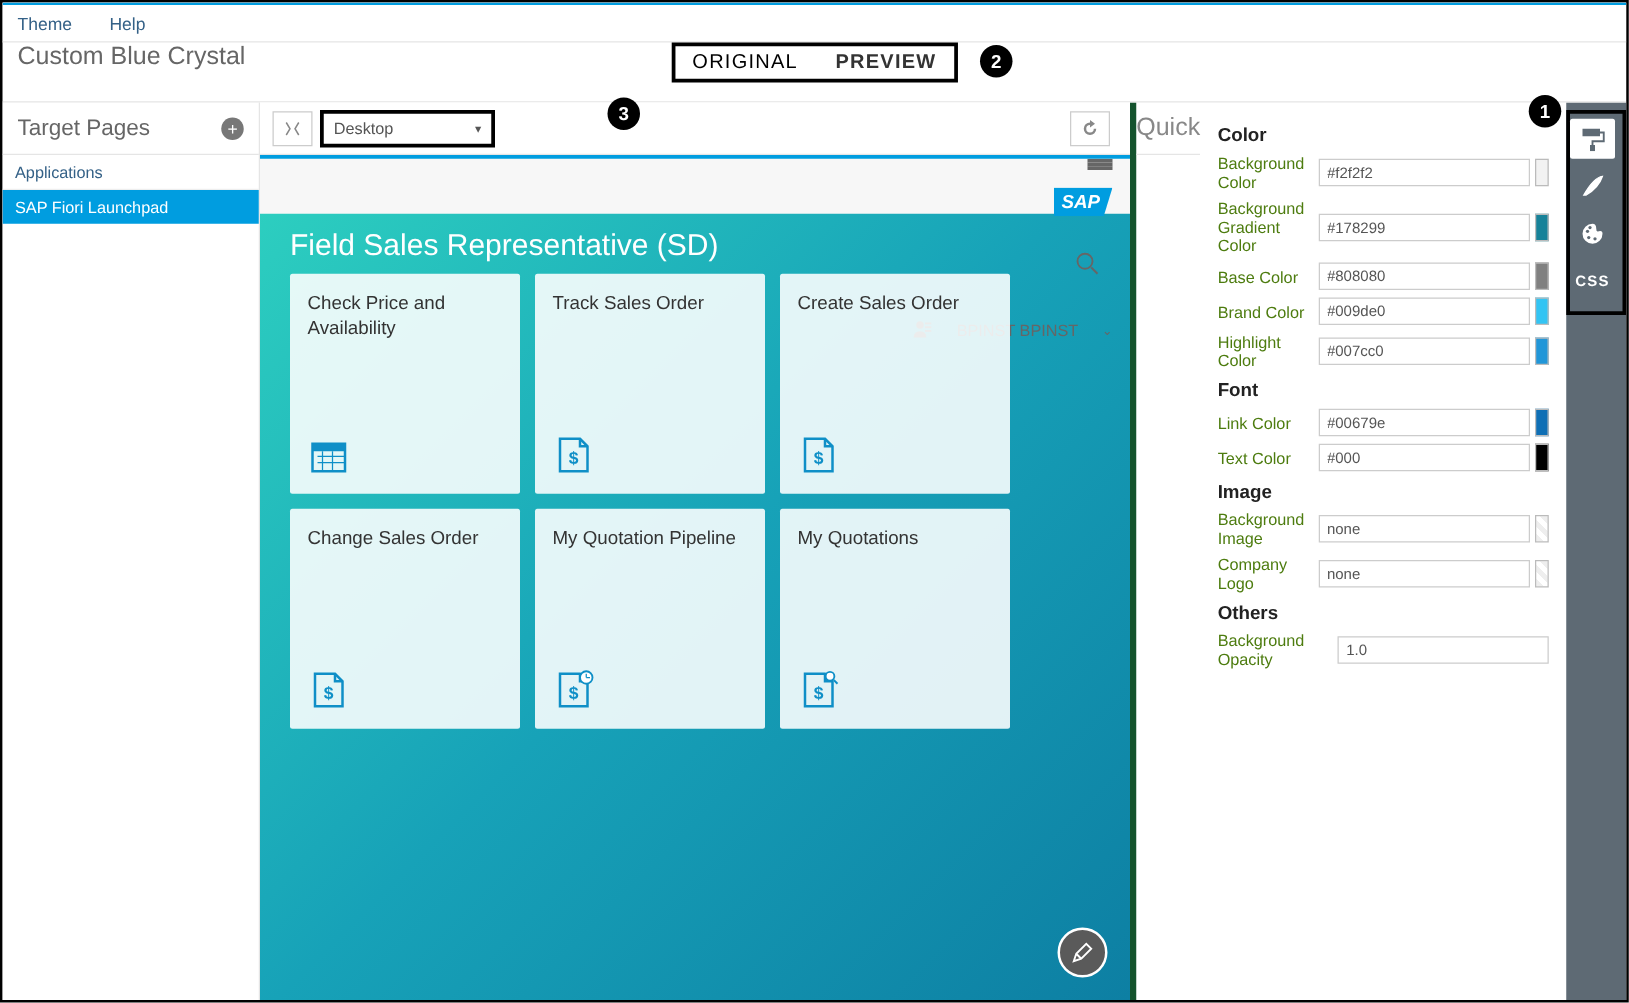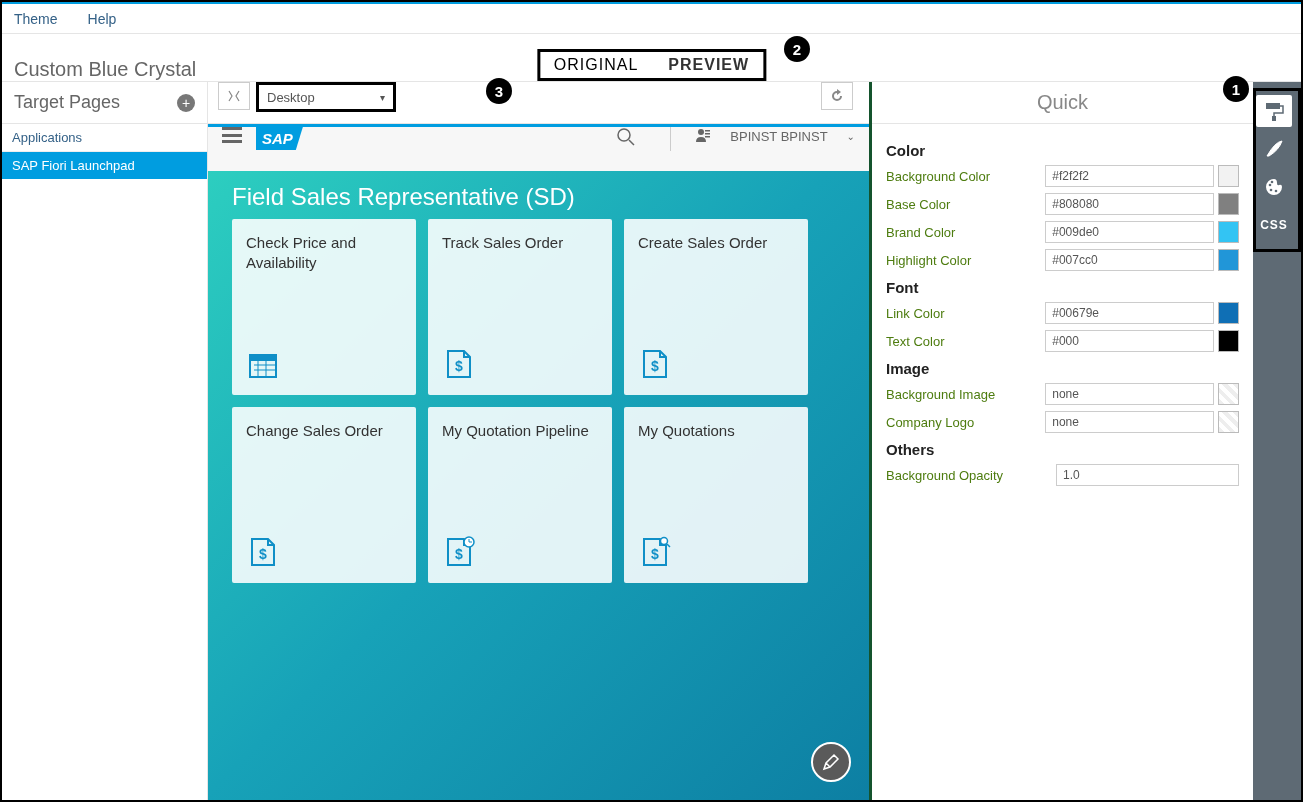--- a/index.html
+++ b/index.html
@@ -3,49 +3,49 @@
 <meta charset="utf-8">
 <style>
 * { box-sizing: border-box; margin: 0; padding: 0; font-family: Arial, Helvetica, sans-serif; }
 body { width: 1303px; height: 802px; border: 2px solid #000; background: #fff; overflow: hidden; position: relative; }
 
 
 .menubar { height: 32px; border-bottom: 1px solid #e5e5e5; display: flex; align-items: center; padding: 0 12px; gap: 30px; background: #fff; border-top: 2px solid #009de0; }
 .menubar span { color: #346187; font-size: 14px; cursor: pointer; }
 
 
-.titlebar { height: 48px; display: flex; align-items: flex-end; padding: 0 12px; border-bottom: 1px solid #e5e5e5; position: relative; }
+.titlebar { height: 48px; display: flex; align-items: flex-start; padding: 0 12px; border-bottom: 1px solid #e5e5e5; position: relative; }
 .titlebar .title { color: #666; font-size: 20px; }
 .titlebar .tabs { position: absolute; left: 50%; transform: translateX(-50%); display: flex; gap: 30px; border: 3px solid #000; padding: 4px 14px; }
 .titlebar .tabs span { font-size: 16px; letter-spacing: 1px; }
 .titlebar .tabs .orig { color: #000000; }
 .titlebar .tabs .prev { color: #333; font-weight: bold; }
 
 
 .main { display: flex; height: calc(100% - 80px); }
 
 
 .sidebar { width: 206px; border-right: 1px solid #e5e5e5; background: #fff; }
 .sidebar-head { display: flex; align-items: center; justify-content: space-between; padding: 10px 12px; border-bottom: 1px solid #e5e5e5; }
 .sidebar-head .lbl { color: #666; font-size: 18px; }
 .sidebar-head .plus { width: 18px; height: 18px; border-radius: 50%; background: #777; color: #fff; display: flex; align-items: center; justify-content: center; font-size: 14px; cursor: pointer; }
 .side-sec { padding: 6px 10px; color: #346187; font-size: 13px; border-bottom: 1px solid #eee; }
 .side-item { padding: 6px 10px; background: #009de0; color: #fff; font-size: 13px; cursor: pointer; }
 
 
 .center { flex: 1; display: flex; flex-direction: column; }
-.preview-toolbar { height: 42px; border-bottom: 1px solid #e5e5e5; display: flex; padding: 0 10px; background: #fff; position: relative; }
+.preview-toolbar { height: 42px; border-bottom: 1px solid #e5e5e5; display: flex; align-items: center; padding: 0 10px; background: #fff; position: relative; }
 .tb-btn { width: 32px; height: 28px; border: 1px solid #ccc; background: #fff; margin-right: 6px; display: flex; align-items: center; justify-content: center; cursor: pointer; font-size: 13px; color: #777; }
 .device-select { border: 3px solid #000; height: 30px; width: 140px; display: flex; align-items: center; justify-content: space-between; padding: 0 8px; font-size: 13px; color: #555; cursor: pointer; position: relative; }
 .device-select .chev { font-size: 10px; }
 .refresh-btn { margin-left: auto; }
 
 .preview-area { flex: 1; background: linear-gradient(135deg, #2ed1c0 0%, #17a2b8 50%, #0d7fa3 100%); border-top: 3px solid #009de0; padding: 0; position: relative; overflow: hidden; }
 
-.shell-header { height: 44px; background: #f7f7f7; display: flex; align-items: flex-start; padding: 0 14px; gap: 14px; }
+.shell-header { height: 44px; background: #f7f7f7; display: flex; align-items: flex-end; padding: 0 14px; gap: 14px; flex-direction: column; }
 .hamburger { width: 20px; height: 16px; display: flex; flex-direction: column; justify-content: space-between; cursor: pointer; }
 .hamburger div { height: 3px; background: #666; }
 .sap-logo { background: #009de0; color: #fff; font-weight: bold; font-size: 15px; padding: 3px 10px 3px 6px; font-style: italic; clip-path: polygon(0 0, 100% 0, 85% 100%, 0 100%); }
 .shell-spacer { flex: 1; }
 .shell-search { font-size: 20px; color: #666; cursor: pointer; margin-right: 10px; }
 .shell-divider { width: 1px; height: 24px; background: #ccc; margin: 0 10px; }
 .shell-user { display: flex; align-items: center; gap: 19px; color: #666; font-size: 13px; cursor: pointer; }
 .shell-user .uicon { font-size: 14px; }
 
 .group-title { color: #fff; font-size: 24px; padding: 12px 24px 8px; }
@@ -53,21 +53,21 @@
 .tiles { display: flex; flex-wrap: wrap; gap: 12px; padding: 0 24px; }
 .tile { width: 184px; height: 176px; background: rgba(255,255,255,0.88); border-radius: 2px; padding: 14px; display: flex; flex-direction: column; cursor: pointer; position: relative; }
 .tile .t-title { color: #333; font-size: 15px; line-height: 1.3; }
 .tile .t-sub { color: #888; font-size: 13px; margin-top: 2px; }
 .tile .t-icon { margin-top: auto; width: 34px; height: 34px; }
 
 .edit-fab { position: absolute; right: 18px; bottom: 18px; width: 40px; height: 40px; border-radius: 50%; background: #5a5a5a; border: 2px solid #fff; display: flex; align-items: center; justify-content: center; cursor: pointer; }
 .edit-fab svg { width: 18px; height: 18px; }
 
 
-.right { width: 384px; border-left: 3px solid #14532d; background: #fff; display: flex; flex-direction: column; }
+.right { width: 349px; border-left: 5px solid #14532d; background: #fff; display: flex; flex-direction: row; }
 .right-head { height: 42px; display: flex; align-items: center; justify-content: center; border-bottom: 1px solid #e5e5e5; color: #888; font-size: 20px; }
 .right-body { padding: 10px 14px; flex: 1; overflow: auto; }
 .sec-title { font-weight: bold; font-size: 15px; color: #222; margin: 8px 0 6px; }
 .prop-row { display: flex; align-items: center; margin-bottom: 6px; }
 .prop-label { width: 170px; color: #4d7c0f; font-size: 13px; }
 .prop-input { flex: 1; border: 1px solid #ccc; height: 22px; padding: 0 6px; font-size: 12px; color: #555; background: #fff; }
 .swatch { width: 22px; height: 22px; border: 1px solid #bbb; margin-left: 4px; cursor: pointer; }
 .nosw { background: repeating-linear-gradient(45deg,#eee,#eee 4px,#fff 4px,#fff 8px); }
 .chk { width: 16px; height: 16px; cursor: pointer; }
 
@@ -234,20 +234,25 @@
     <div class="right-head">Quick</div>
     <div class="right-body">
       <div class="sec-title">Color</div>
 
       <div class="prop-row">
           <span class="prop-label">Background Color</span>
           <input class="prop-input" value="#f2f2f2" style="">
           <div class="swatch" style="background: rgb(242, 242, 242);"></div>
         </div>
       <div class="prop-row">
+          <span class="prop-label">Background Gradient Color</span>
+          <input class="prop-input" value="#178299" style="">
+          <div class="swatch" style="background:#178299"></div>
+        </div>
+      <div class="prop-row">
           <span class="prop-label">Base Color</span>
           <input class="prop-input" value="#808080" style="">
           <div class="swatch" style="background:#808080"></div>
         </div>
       <div class="prop-row">
           <span class="prop-label">Brand Color</span>
           <input class="prop-input" value="#009de0" style="">
           <div class="swatch" style="background:#33c4f3"></div>
         </div>
       <div class="prop-row">

